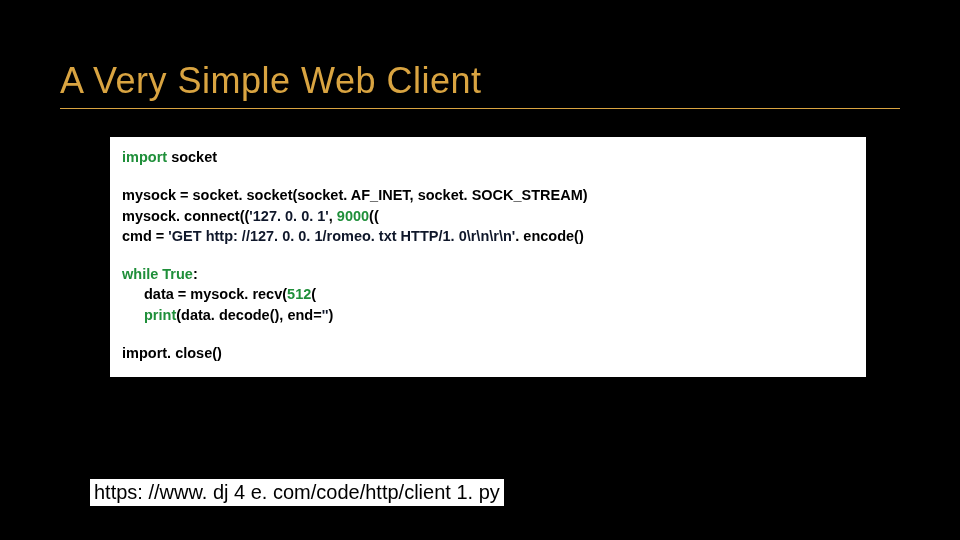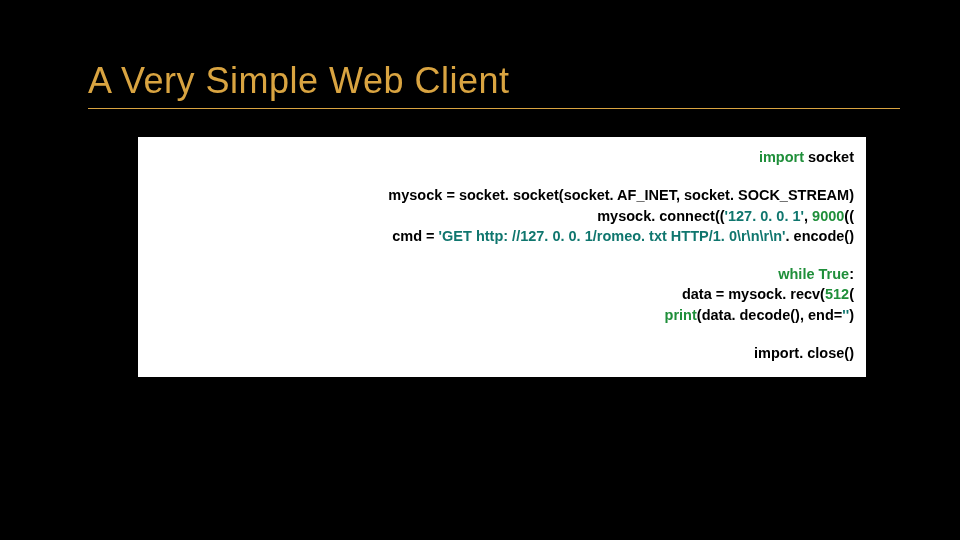--- a/index.html
+++ b/index.html
@@ -7,44 +7,43 @@
     width: 960px;
     height: 540px;
     background: #000000;
     font-family: "Segoe UI Light", "Segoe UI", Arial, sans-serif;
     overflow: hidden;
     position: relative;
   }
   .slide {
     width: 100%;
     height: 100%;
-    padding: 60px 60px 0 88px;
+    padding: 60px 60px 0 60px;
   }
   .title {
     font-size: 36px;
     font-weight: 300;
     color: #d9a441;
     letter-spacing: 0.5px;
     border-bottom: 1px solid #d9a441;
     padding-bottom: 6px;
     margin-bottom: 28px;
   }
   .codebox {
     background: #ffffff;
     color: #000000;
     margin: 0 34px 0 50px;
     padding: 10px 12px 14px 12px;
     font-family: Arial, Helvetica, sans-serif;
     font-size: 14.5px;
     line-height: 1.4;
     font-weight: bold;
-    text-align: right;
   }
   .codebox .kw-import { color: #1f8f3a; }
-  .codebox .lit { color: #0f766e; }
+  .codebox .lit { color: #0f172a; }
   .codebox .while { color: #1f8f3a; }
   .codebox .true { color: #1f8f3a; }
   .codebox .num { color: #1f8f3a; }
   .codebox .func { color: #1f8f3a; }
   .indent1 { display: inline-block; width: 22px; }
   .indent2 { display: inline-block; width: 44px; }
   .block-gap { height: 18px; }
   .url {
     position: absolute;
     left: 90px;
@@ -82,13 +81,14 @@
     <div>
       <span class="indent1"></span><span>data = mysock. recv(</span><span class="num">512</span><span>(</span>
     </div>
     <div>
       <span class="indent1"></span><span class="func">print</span><span>(data. decode(), end=</span><span class="lit">''</span><span>)</span>
     </div>
     <div class="block-gap"></div>
     <div><span>import. close()</span></div>
   </div>
 
+  <div class="url">https: //www. dj 4 e. com/code/http/client 1. py</div>
 </div>
 
 </body></html>

